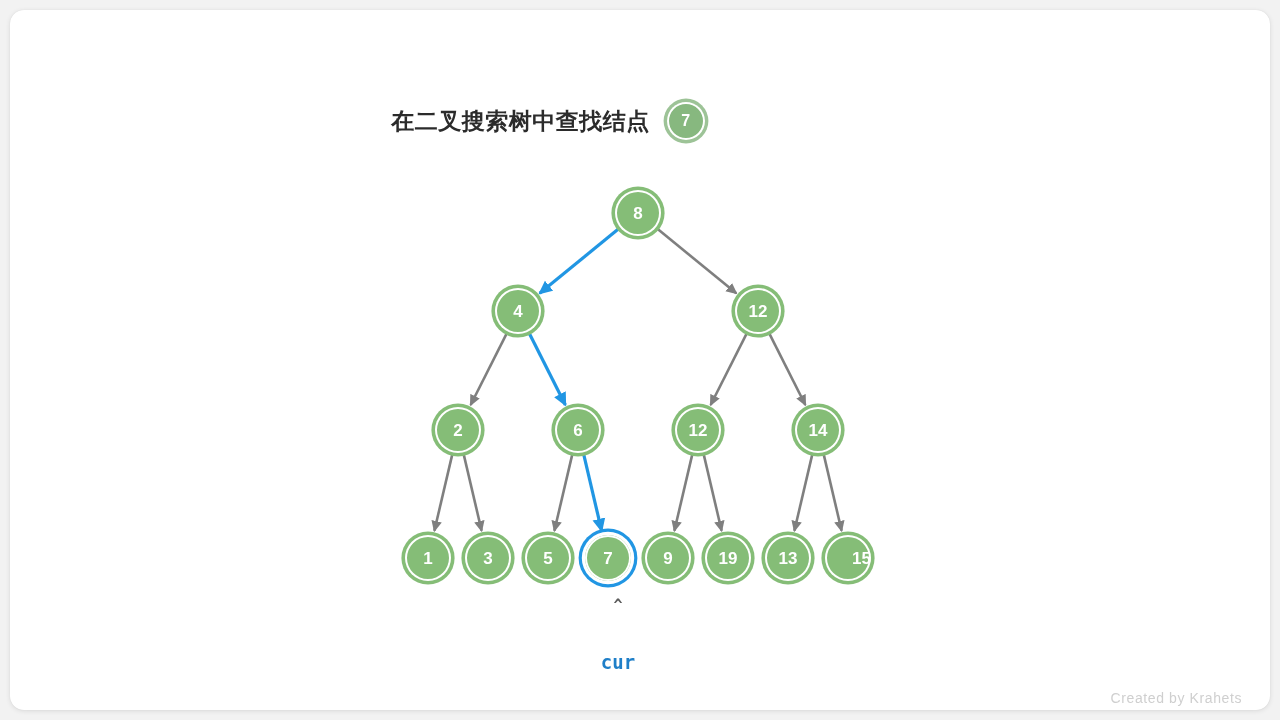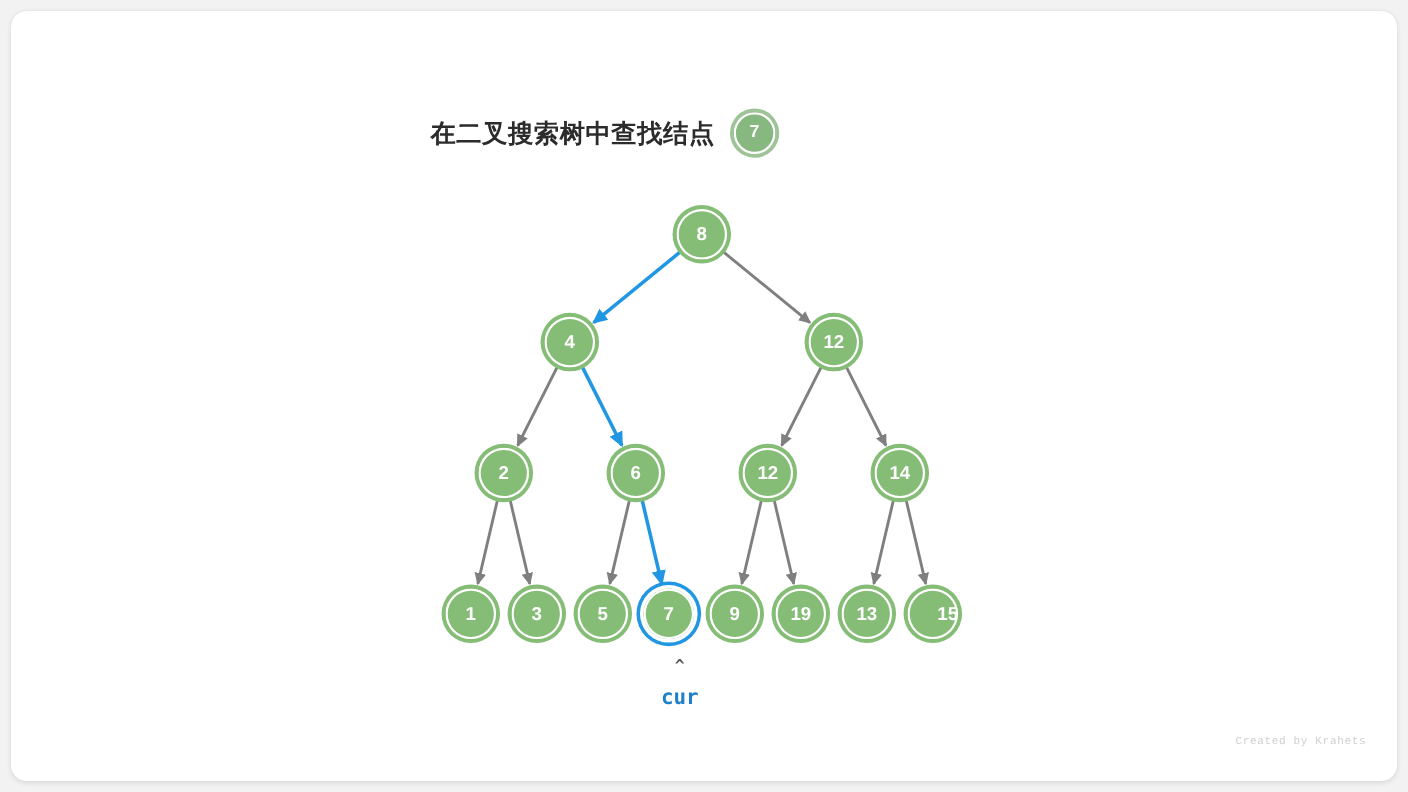--- a/index.html
+++ b/index.html
@@ -115,29 +115,30 @@
   #cur-label {
     position: absolute;
     width: 90px;
     margin-left: -45px;
     text-align: center;
     color: #1f7fc8;
     font-family: "DejaVu Sans Mono", monospace;
     font-size: 19px;
     font-weight: bold;
     line-height: 1;
+    margin-top: 28px;
   }
   
   #footer {
     position: absolute;
     right: 28px;
-    bottom: 30px;
+    bottom: 4px;
     color: #cfcfcf;
-    font-family: Liberation Mono, monospace;
-    font-size: 10px;
+    font-family: Liberation Sans, sans-serif;
+    font-size: 14px;
     letter-spacing: 0.6px;
   }
 </style>
 </head>
 <body style="background: rgb(242, 242, 242);">
 
 <div id="card" style="background: rgb(255, 255, 255);">
   <div id="stage">
 
     <div id="title-row">

